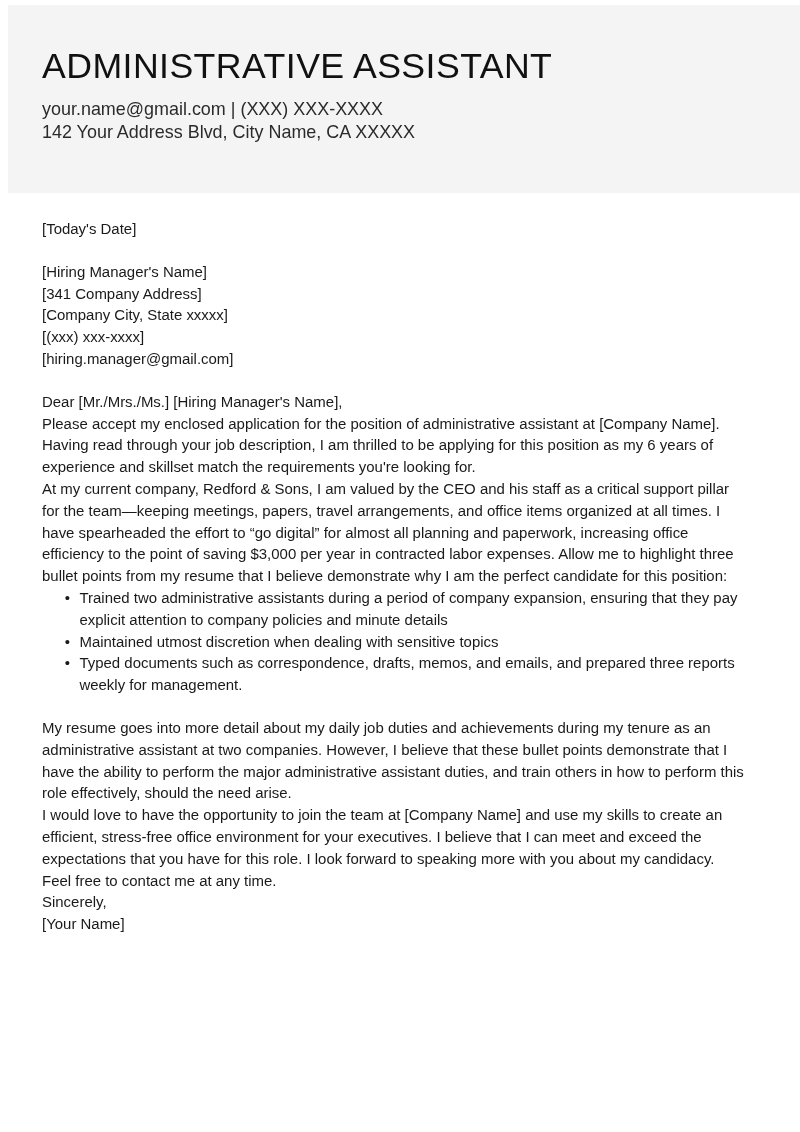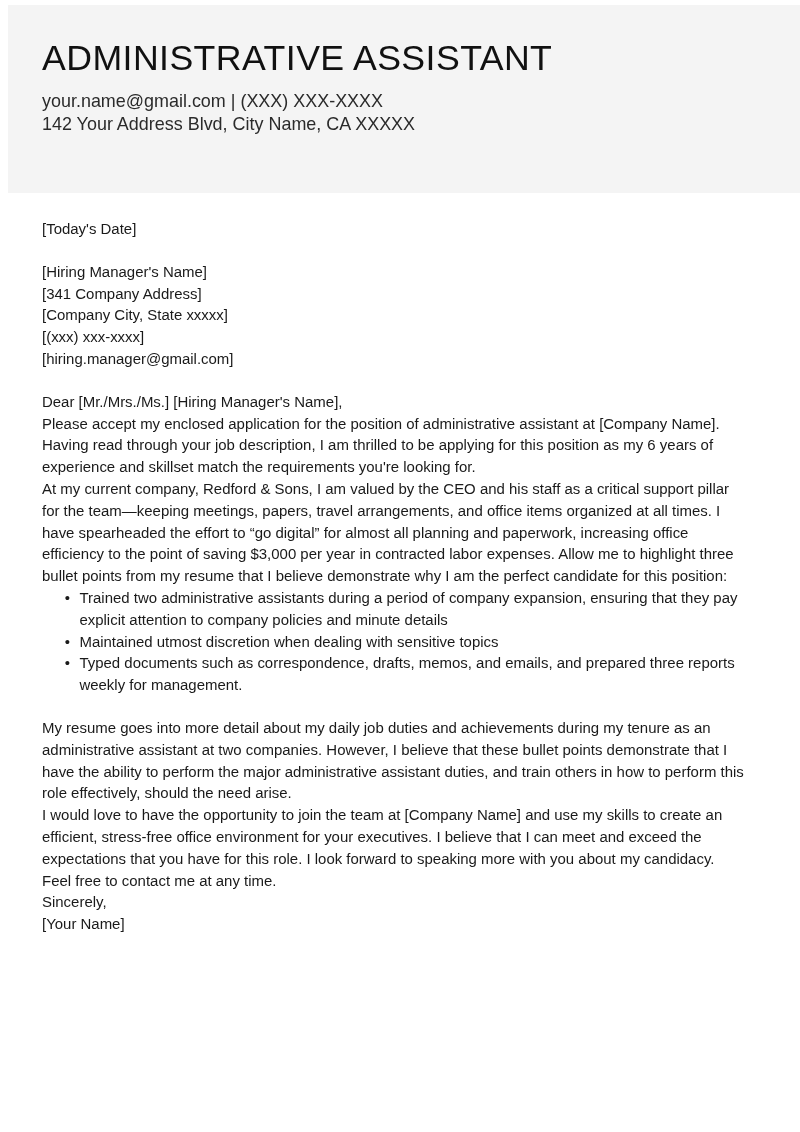--- a/index.html
+++ b/index.html
@@ -22,21 +22,21 @@
     left: 8px;
     top: 5px;
     width: 792px;
     height: 188px;
     background: #f4f4f4;
     box-sizing: border-box;
   }
   .header-inner {
     position: absolute;
     left: 34px;
-    top: 32px;
+    top: 40px;
     right: 20px;
   }
   .doc-title {
     font-family: "Liberation Sans", sans-serif;
     font-size: 35px;
     font-weight: 400;
     letter-spacing: 0.4px;
     color: #111111;
     line-height: 42px;
     white-space: nowrap;

